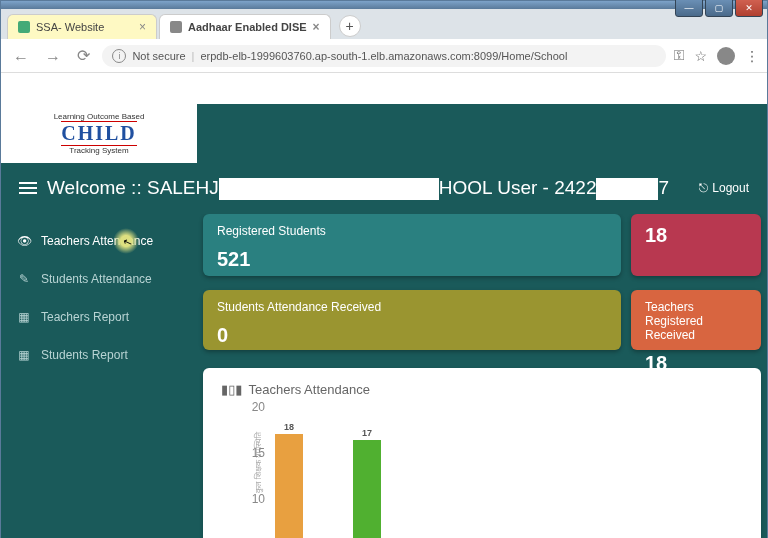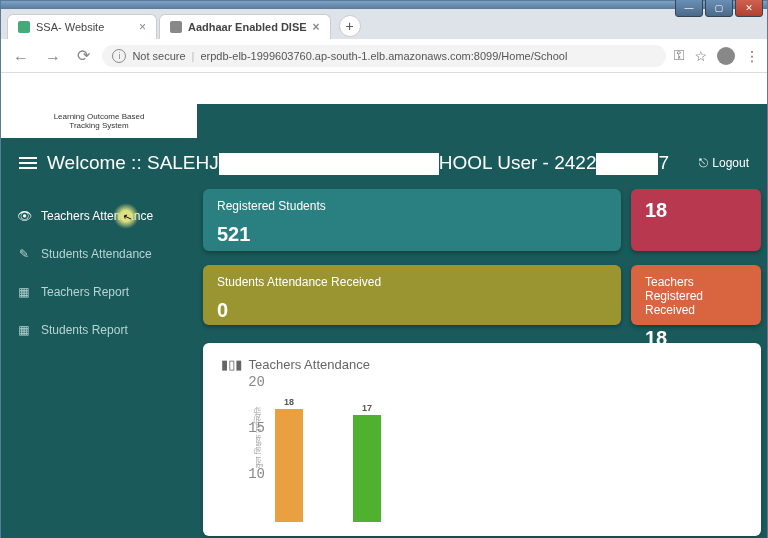--- a/index.html
+++ b/index.html
@@ -5,21 +5,21 @@
 * { margin: 0; padding: 0; box-sizing: border-box; font-family: Arial, sans-serif; }
 body { background: #e8e8e8; width: 768px; height: 538px; overflow: hidden; }
 
 .window-frame { border: 1px solid #5a7a9a; background: #fff; height: 100%; }
 .titlebar { height: 8px; background: linear-gradient(#7da3c9, #5a7a9a); position: relative; }
 .win-controls { position: absolute; right: 4px; top: -2px; display: flex; gap: 2px; }
 .win-btn { width: 28px; height: 18px; background: linear-gradient(#6a8fb5, #4a6a8a); border: 1px solid #345; display: flex; align-items: center; justify-content: center; color: #fff; font-size: 9px; border-radius: 0 0 3px 3px; }
 .win-btn.close { background: linear-gradient(#d06050, #b04030); }
 
 .tabs-row { display: flex; align-items: center; background: #dde3e8; height: 30px; padding: 4px 6px 0; gap: 0; }
-.tab { display: flex; align-items: center; gap: 6px; padding: 5px 10px; background: #ffffff; border-radius: 6px 6px 0 0; font-size: 11px; color: #444; min-width: 150px; border: 1px solid #ccc; border-bottom: none; margin-right: 2px; }
+.tab { display: flex; align-items: center; gap: 6px; padding: 5px 10px; background: #fef9c3; border-radius: 6px 6px 0 0; font-size: 11px; color: #444; min-width: 150px; border: 1px solid #ccc; border-bottom: none; margin-right: 2px; }
 .tab.active { background: #fff; font-weight: bold; }
 .tab-favicon { width: 12px; height: 12px; background: #4a7; border-radius: 2px; }
 .tab-favicon.b { background: #888; }
 .tab-close { margin-left: auto; color: #888; font-size: 12px; }
 .new-tab { width: 22px; height: 22px; border-radius: 50%; background: #fff; border: 1px solid #ccc; display: flex; align-items: center; justify-content: center; color: #555; font-size: 14px; margin-left: 6px; }
 
 .addr-row { display: flex; align-items: center; background: #fff; height: 34px; padding: 4px 8px; gap: 8px; border-bottom: 1px solid #ddd; }
 .nav-ico { color: #888; font-size: 16px; padding: 0 4px; }
 .addr-bar { flex: 1; display: flex; align-items: center; gap: 6px; background: #f3f3f3; border-radius: 14px; padding: 4px 10px; font-size: 11px; color: #555; }
 .info-ico { width: 14px; height: 14px; border: 1px solid #888; border-radius: 50%; display: flex; align-items: center; justify-content: center; font-size: 9px; color: #888; }
@@ -59,21 +59,21 @@
 .c-orange { background: #d86540; }
 .cards-row.r1 { margin-bottom: 14px; }
 .cards-row.r1 .card { height: 62px; }
 .cards-row.r2 .card { height: 60px; }
 .cards-row.r2 { margin-bottom: 18px; }
 
 .chart-panel { background: #fff; border-radius: 6px; padding: 14px 18px; box-shadow: 0 2px 4px rgba(0,0,0,0.2); }
 .chart-title { font-size: 13px; color: #666; display: flex; align-items: center; gap: 6px; margin-bottom: 10px; }
 .chart-area { position: relative; height: 140px; margin-left: 30px; }
 .y-axis { position: absolute; left: -6px; top: 0; bottom: 0; width: 20px; }
-.y-tick { position: absolute; right: 0; font-size: 14px; color: #888; transform: translateY(-50%); font-family: Liberation Mono, monospace; }
+.y-tick { position: absolute; right: 0; font-size: 12px; color: #888; transform: translateY(-50%); }
 .y-label { position: absolute; left: -24px; top: 50%; transform: rotate(-90deg) translateX(20px); font-size: 8px; color: #aaa; white-space: nowrap; }
 .bars { position: absolute; left: 24px; bottom: 0; display: flex; gap: 50px; align-items: flex-end; height: 100%; }
 .bar-wrap { display: flex; flex-direction: column; align-items: center; }
 .bar-label { font-size: 9px; color: #555; margin-bottom: 2px; font-weight: bold; }
 .bar { width: 28px; }
 .bar.orange { background: #e8a040; }
 .bar.green { background: #50b030; }
 </style>
 </head>
 <body>
@@ -116,20 +116,21 @@
       <span>☆</span>
       <span class="avatar-ico"></span>
       <span>⋮</span>
     </div>
   </div>
 
   <div class="app">
     <div class="logo-bar">
       <div class="logo-box">
         <div class="logo-small">Learning Outcome Based</div>
+        <div class="logo-main">CHILD</div>
         <div class="logo-sub">Tracking System</div>
       </div>
     </div>
 
     <div class="header-row">
       <div class="hamburger">
           <span></span>
           <span></span>
           <span></span>
         </div>

